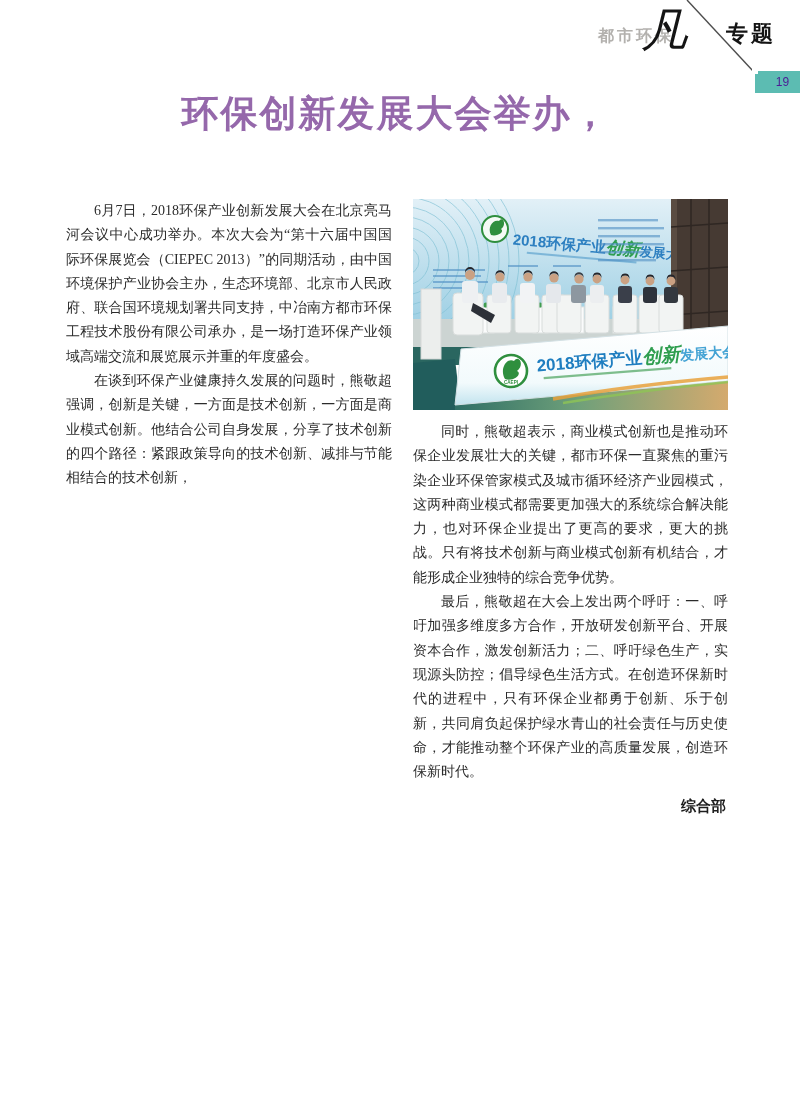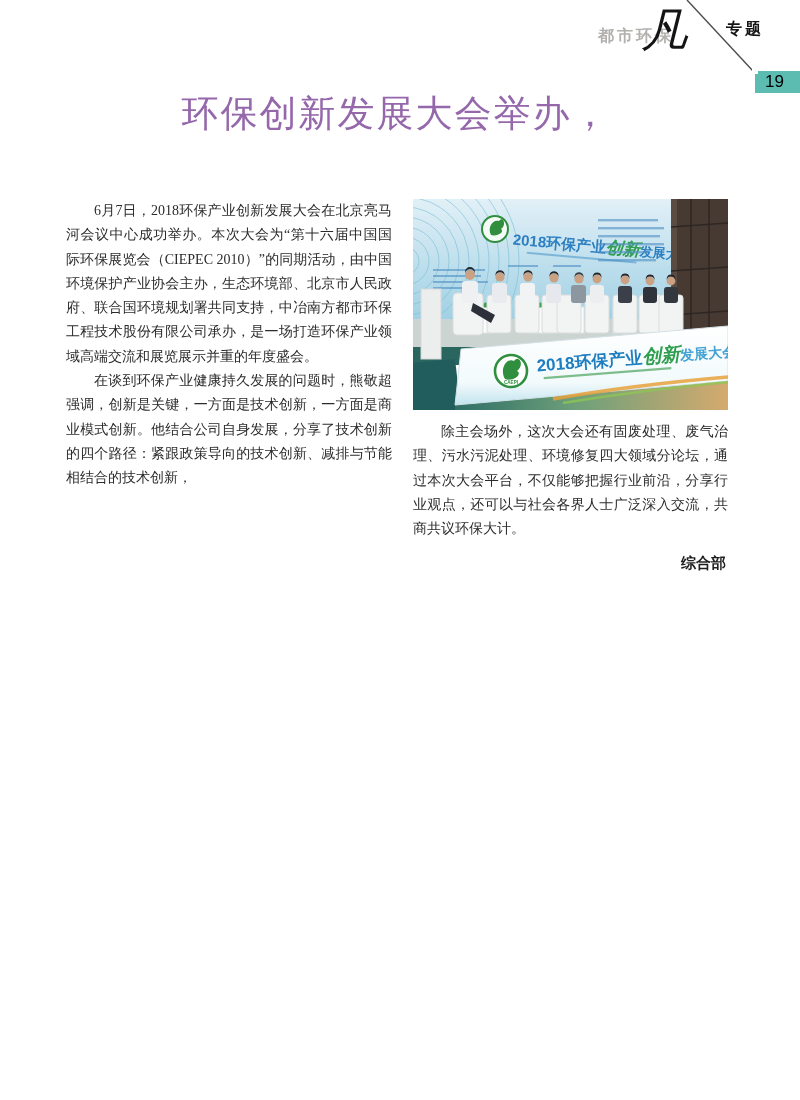--- a/index.html
+++ b/index.html
@@ -13,39 +13,40 @@
     position:absolute;left:598px;top:26px;font-size:16px;font-weight:bold;
     letter-spacing:3px;color:#b3b1ae;
     font-family:"Liberation Sans","DejaVu Sans",sans-serif;
   }
   .hdr-mark{
     position:absolute;left:641px;top:2px;font-size:46px;line-height:56px;
     font-style:italic;color:#141414;font-family:"DejaVu Serif",serif;
   }
   .hdr-line-svg{position:absolute;left:0;top:0;width:800px;height:100px;pointer-events:none;}
   .hdr-section{
-    position:absolute;left:726px;top:19px;font-size:16px;font-weight:bold;
+    position:absolute;left:726px;top:19px;font-size:22px;font-weight:bold;
     letter-spacing:3px;color:#141414;
     font-family:Liberation Sans, sans-serif;
   }
   .hdr-pagebox{
     position:absolute;left:755px;top:71px;width:45px;height:22px;
     background:#5cbcb2;
   }
   .hdr-pagebox .notch{
     position:absolute;left:-3px;top:-3px;width:6px;height:6px;background:#ffffff;
   }
   .hdr-pagebox .num{
-    display:block;padding-left:10px;line-height:22px;font-size:17px;color:#000000;
+    display:block;padding-left:10px;line-height:22px;font-size:12px;color:#4c1d95;
     font-family:"Liberation Sans","DejaVu Sans",sans-serif;
+    text-align:center;
   }
   
   .title{
     position:absolute;left:0;top:90px;width:792px;margin:0;
-    text-align:center;font-size:37px;line-height:47px;font-weight:normal;
+    text-align:center;font-size:37px;line-height:47px;font-weight:bold;
     letter-spacing:2px;color:#9568ab;
     font-family:"Liberation Sans","DejaVu Sans",sans-serif;
   }
   
   .col{position:absolute;top:199px;}
   .col-left{left:66px;width:326px;}
   .col-right{left:413px;width:315px;}
   .col p{
     margin:0;text-indent:2em;text-align:justify;
     font-size:14px;line-height:24.3px;color:#2b2b2b;
@@ -74,21 +75,21 @@
       <span class="notch"></span>
       <span class="num">19</span>
     </div>
   </header>
 
   <h1 class="title">
     <div>环保创新发展大会举办，</div>
   </h1>
 
   <div class="col col-left">
-    <p>6月7日，2018环保产业创新发展大会在北京亮马河会议中心成功举办。本次大会为“第十六届中国国际环保展览会（CIEPEC 2010）”的同期活动，由中国环境保护产业协会主办，生态环境部、北京市人民政府、联合国环境规划署共同支持，中冶南方都市环保工程技术股份有限公司承办，是一场打造环保产业领域高端交流和展览展示并重的年度盛会。</p>
+    <p>6月7日，2018环保产业创新发展大会在北京亮马河会议中心成功举办。本次大会为“第十六届中国国际环保展览会（CIEPEC 2013）”的同期活动，由中国环境保护产业协会主办，生态环境部、北京市人民政府、联合国环境规划署共同支持，中冶南方都市环保工程技术股份有限公司承办，是一场打造环保产业领域高端交流和展览展示并重的年度盛会。</p>
     <p>在谈到环保产业健康持久发展的问题时，熊敬超强调，创新是关键，一方面是技术创新，一方面是商业模式创新。他结合公司自身发展，分享了技术创新的四个路径：紧跟政策导向的技术创新、减排与节能相结合的技术创新，</p>
   </div>
 
   <div class="col col-right">
 
     <figure class="photo">
       <svg width="315" height="211" viewBox="0 0 315 211">
         <defs>
           <linearGradient id="bgGrad" x1="0" y1="0" x2="0" y2="1">
             <stop offset="0" stop-color="#e2f0f7"></stop>
@@ -271,19 +272,20 @@
             </text>
             <rect x="130" y="178" width="128" height="2.2" fill="#5fae6f" opacity="0.8"></rect>
           </g>
 
           <path d="M140,200 Q220,186 315,178" stroke="#e8a13c" stroke-width="3.4" fill="none" opacity="0.85"></path>
           <path d="M150,204 Q230,191 315,183" stroke="#8fc455" stroke-width="2.4" fill="none" opacity="0.8"></path>
         </g>
       </svg>
     </figure>
 
-    <p>除主会场外，这次大会还有固废处理、废气治理、污水污泥处理、环境修复四大领域分论坛，通过本次大会平台，不仅能够把握行业前沿，分享行业观点，还可以与社会各界人士广泛深入交流，共商共议环保大计。</p>
+    <p>同时，熊敬超表示，商业模式创新也是推动环保企业发展壮大的关键，都市环保一直聚焦的重污染企业环保管家模式及城市循环经济产业园模式，这两种商业模式都需要更加强大的系统综合解决能力，也对环保企业提出了更高的要求，更大的挑战。只有将技术创新与商业模式创新有机结合，才能形成企业独特的综合竞争优势。</p>
+    <p>最后，熊敬超在大会上发出两个呼吁：一、呼吁加强多维度多方合作，开放研发创新平台、开展资本合作，激发创新活力；二、呼吁绿色生产，实现源头防控；倡导绿色生活方式。在创造环保新时代的进程中，只有环保企业都勇于创新、乐于创新，共同肩负起保护绿水青山的社会责任与历史使命，才能推动整个环保产业的高质量发展，创造环保新时代。</p>
 
     <div class="byline">综合部</div>
 
   </div>
 
 </div>
 
 </body></html>

